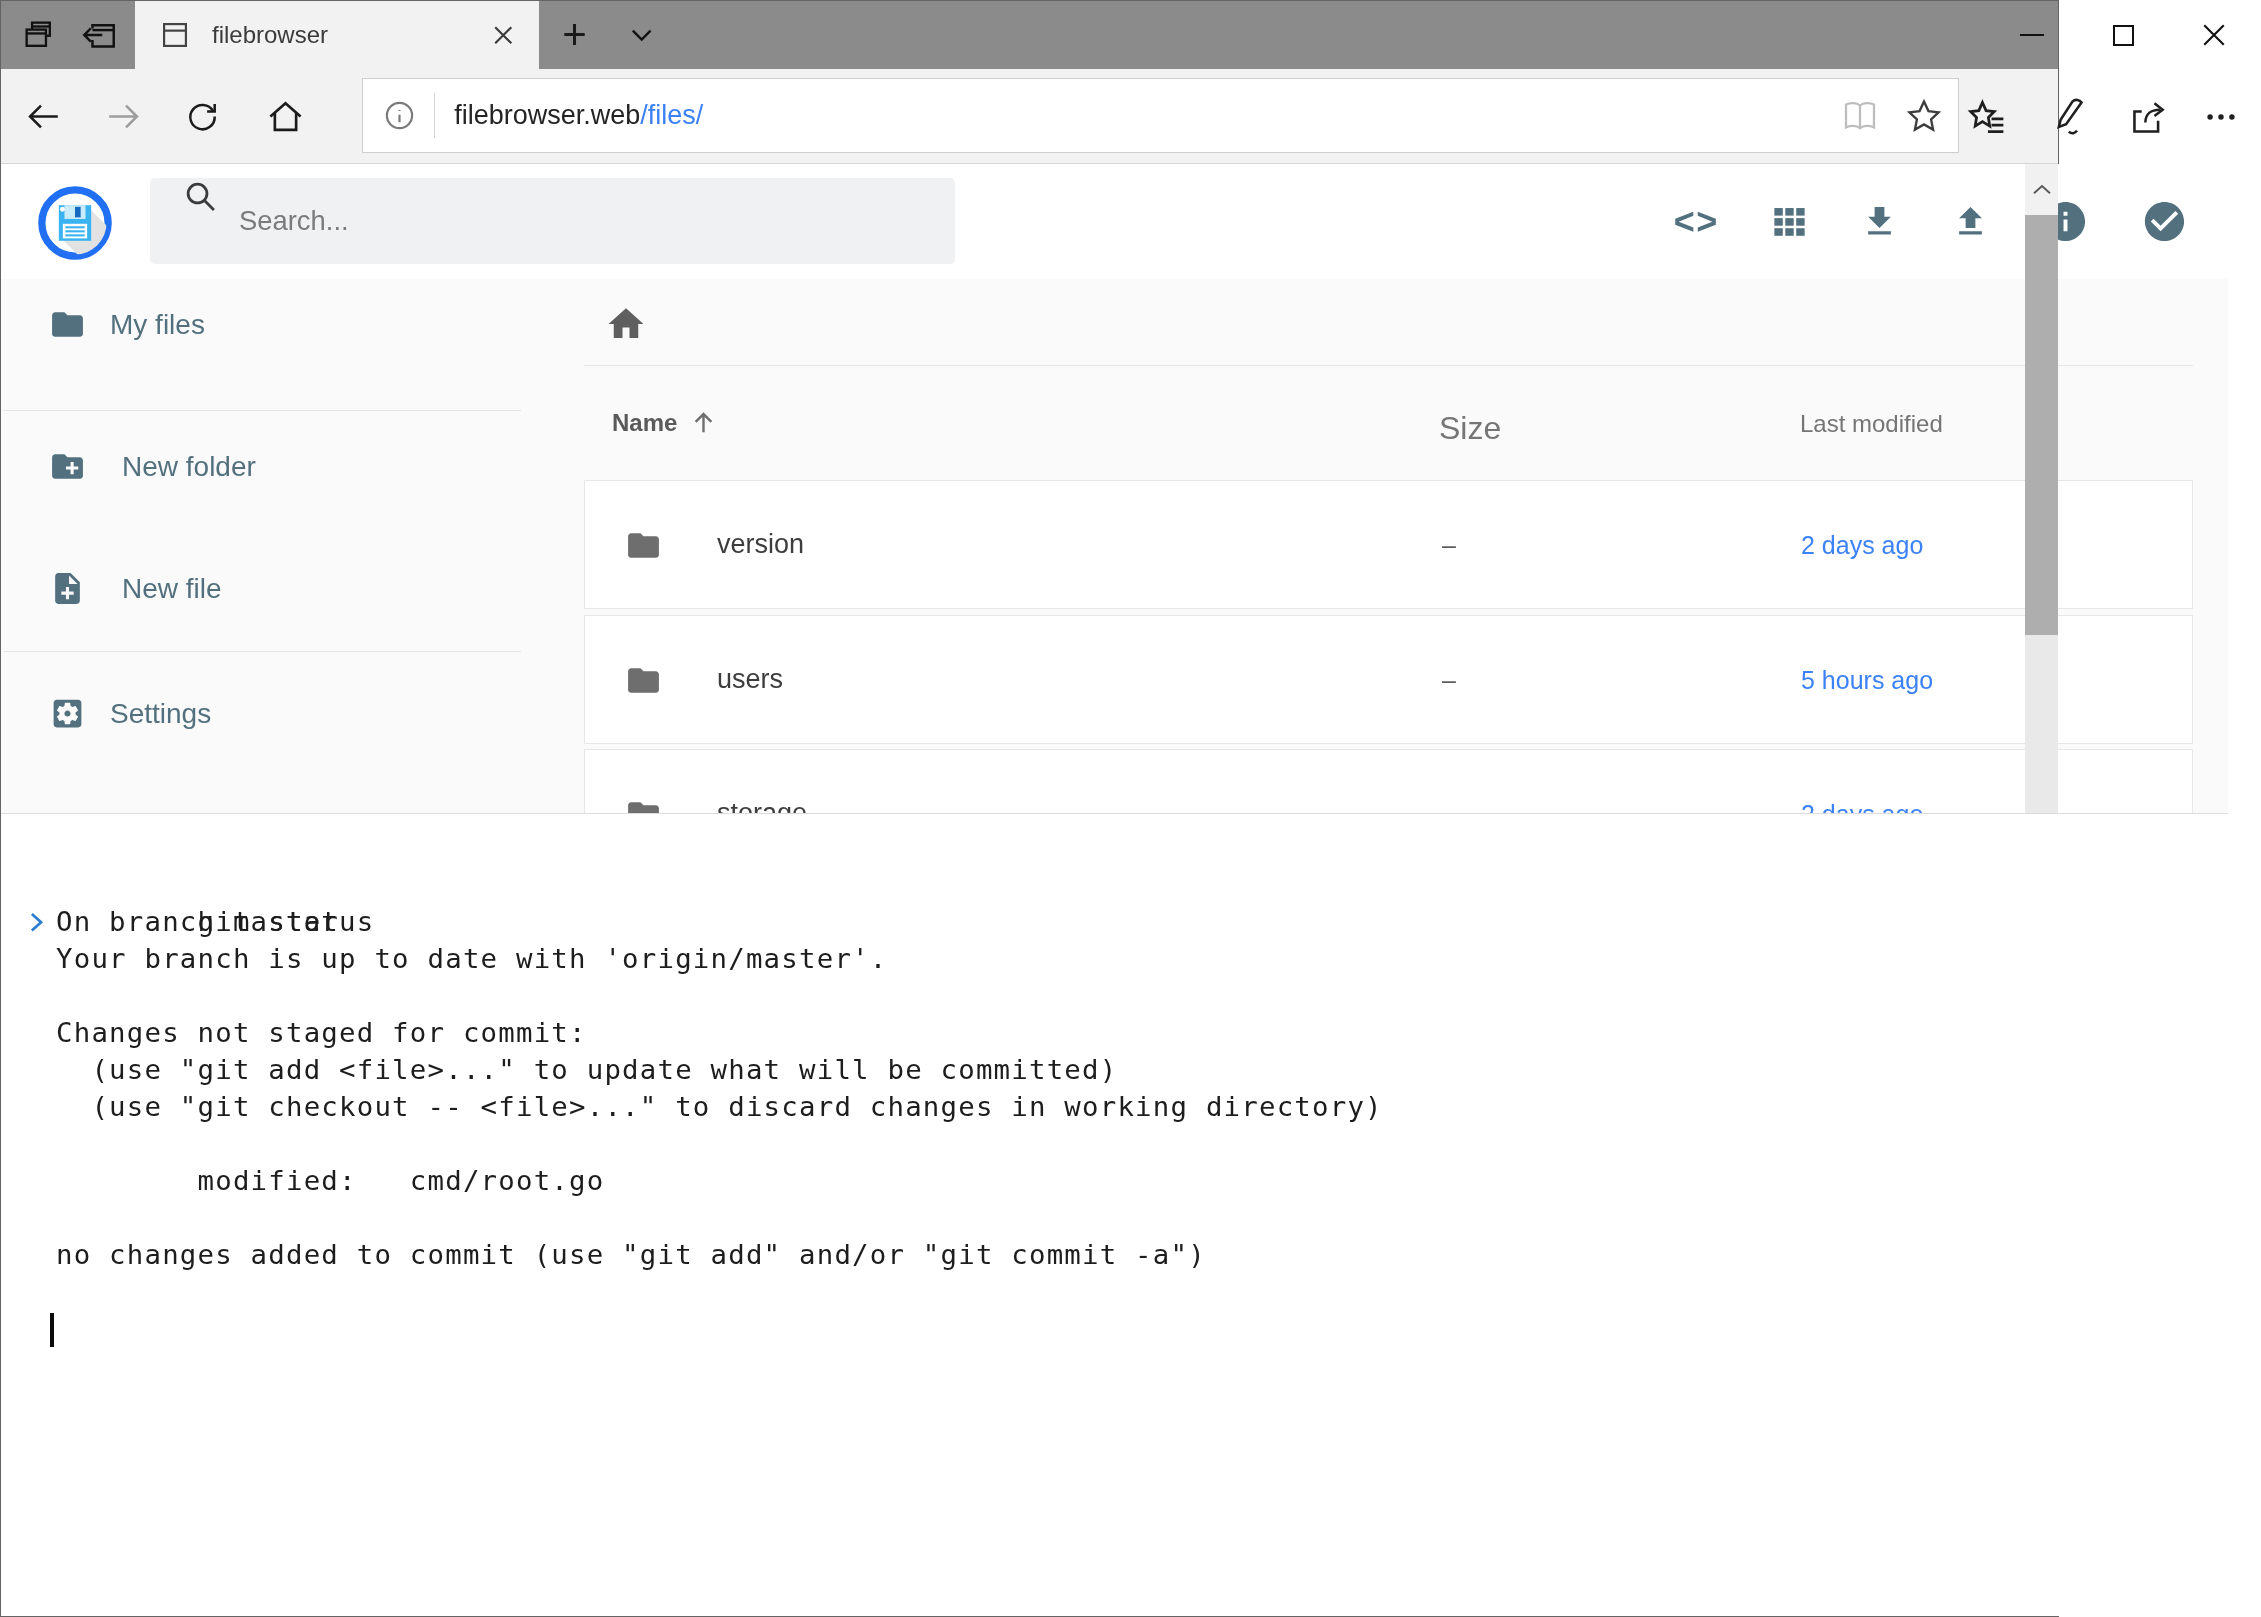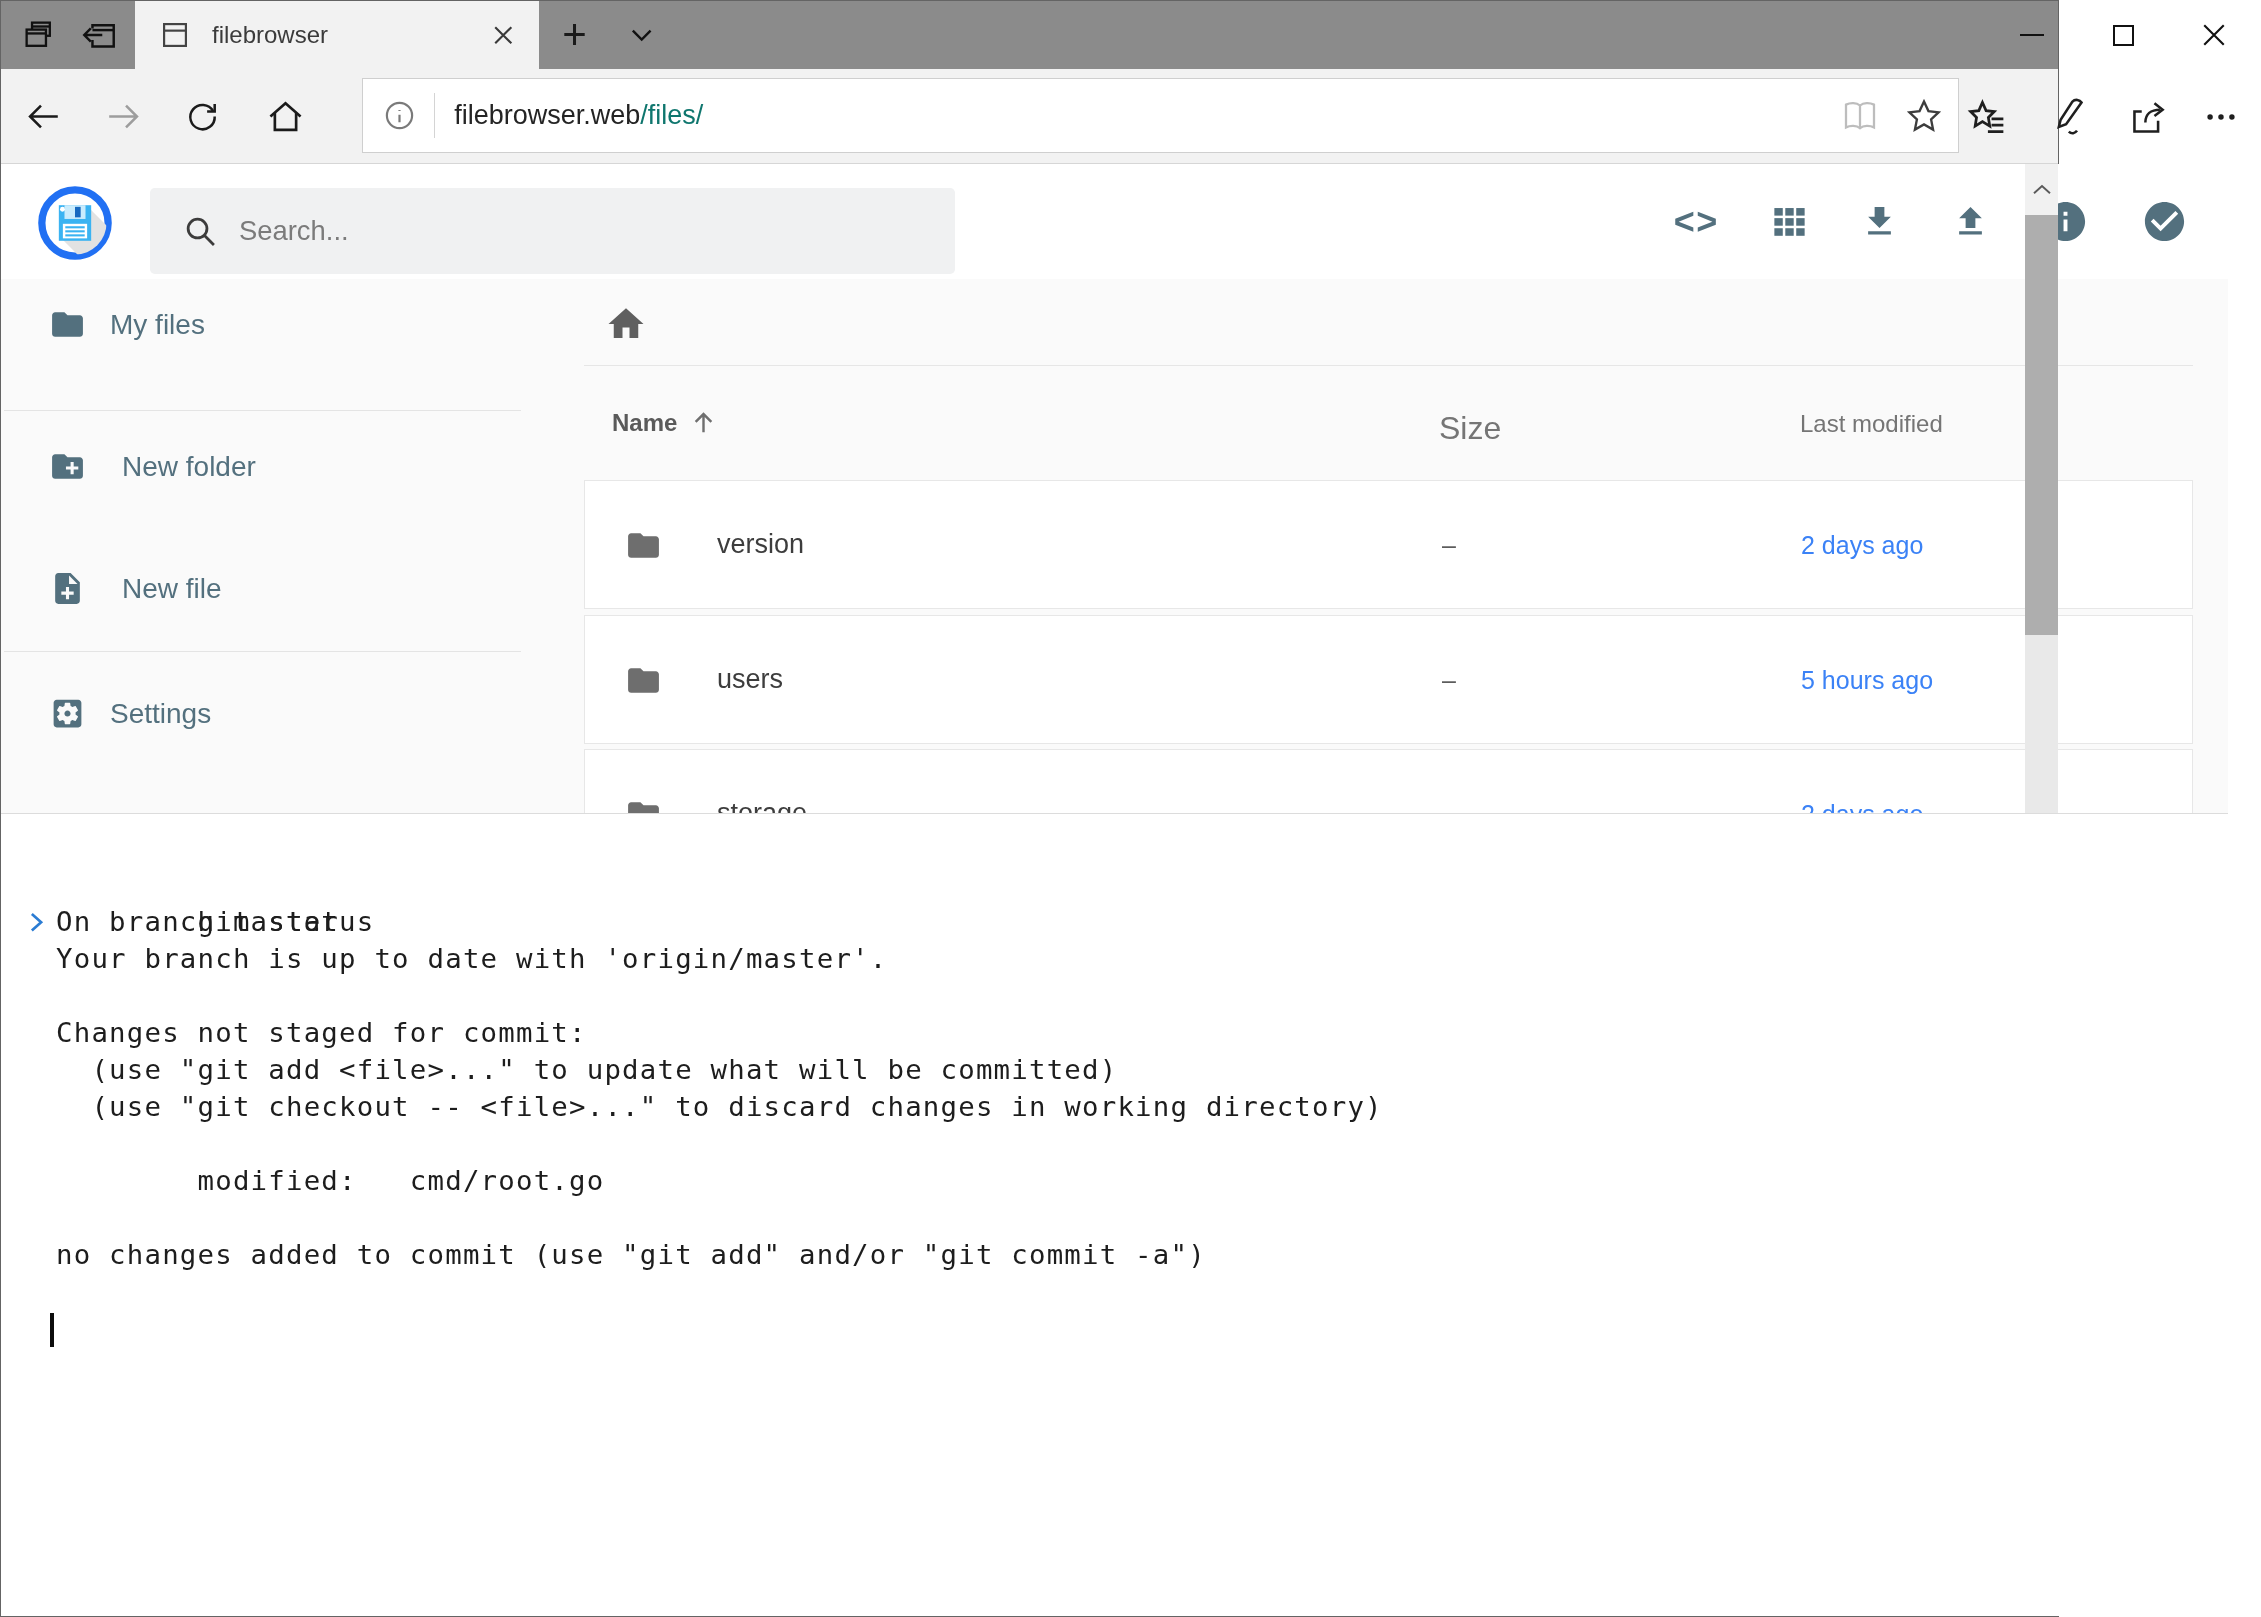--- a/index.html
+++ b/index.html
@@ -17,28 +17,28 @@
   .glyph-btn { font-size:34px; font-weight:300; color:#1a1a1a; }
   .winctl { width:69px; }
 
   
   .toolbar { position:absolute; left:0; top:68px; width:100%; height:95px; background:#f2f2f2; border-bottom:0.8px solid #d6d6d6; }
   .nav-btn { position:absolute; top:0; height:95px; width:71px; display:flex; align-items:center; justify-content:center; color:#1b1b1b; }
   .addressbar { position:absolute; left:361px; top:9px; width:1597px; height:75px; background:#fff; border:0.8px solid #cfcfcf; display:flex; align-items:center; }
   .ab-info { margin-left:18px; color:#7a7a7a; }
   .ab-sep { width:0.8px; height:45px; background:#d4d4d4; margin-left:16px; }
   .ab-url { margin-left:19.4px; font-size:27px; color:#242424; white-space:nowrap; flex:1; }
-  .ab-url .path { color:#0f766e;margin-top:9px; }
+  .ab-url .path { color:#3b82f6;margin-top:9px; }
   .ab-right { display:flex; align-items:center; gap:22.6px; margin-right:14.5px; }
 
   
   .app { position:absolute; left:0; top:163px; width:2227px; bottom:0; background:#fafafa; overflow:hidden; }
   .app-header { position:absolute; left:0; top:0; width:100%; height:115px; background:#fff; }
   .logo { position:absolute; left:36px; top:21px; }
-  .searchbox { position:absolute; left:149px; top:24px; width:805px; height:86px; background:#f0f1f2; border-radius:4.8px; display:flex; align-items:center; }
+  .searchbox { position:absolute; left:149px; top:14px; width:805px; height:86px; background:#f0f1f2; border-radius:4.8px; display:flex; }
   .searchbox svg { margin-left:32px; }
   .searchbox input { border:none; outline:none; background:transparent; font-size:27.4px; color:#333; margin-left:21px; width:662px; font-family:"Liberation Sans",sans-serif; }
   .searchbox input::placeholder { color:#7b7b7b; }
   .hdr-actions { position:absolute; right:40px; top:0; height:115px; display:flex; align-items:center; gap:52px; color:#53707e; }
   .hdr-actions .act { display:flex; align-items:center; justify-content:center; }
 
   
   .sidebar { position:absolute; left:0; top:115px; width:533px; bottom:0; }
   .side-item { position:absolute; left:0; width:100%; height:71px; display:flex; align-items:center; color:#53707e; cursor:pointer; }
   .side-item .icon { margin-left:48px; }

